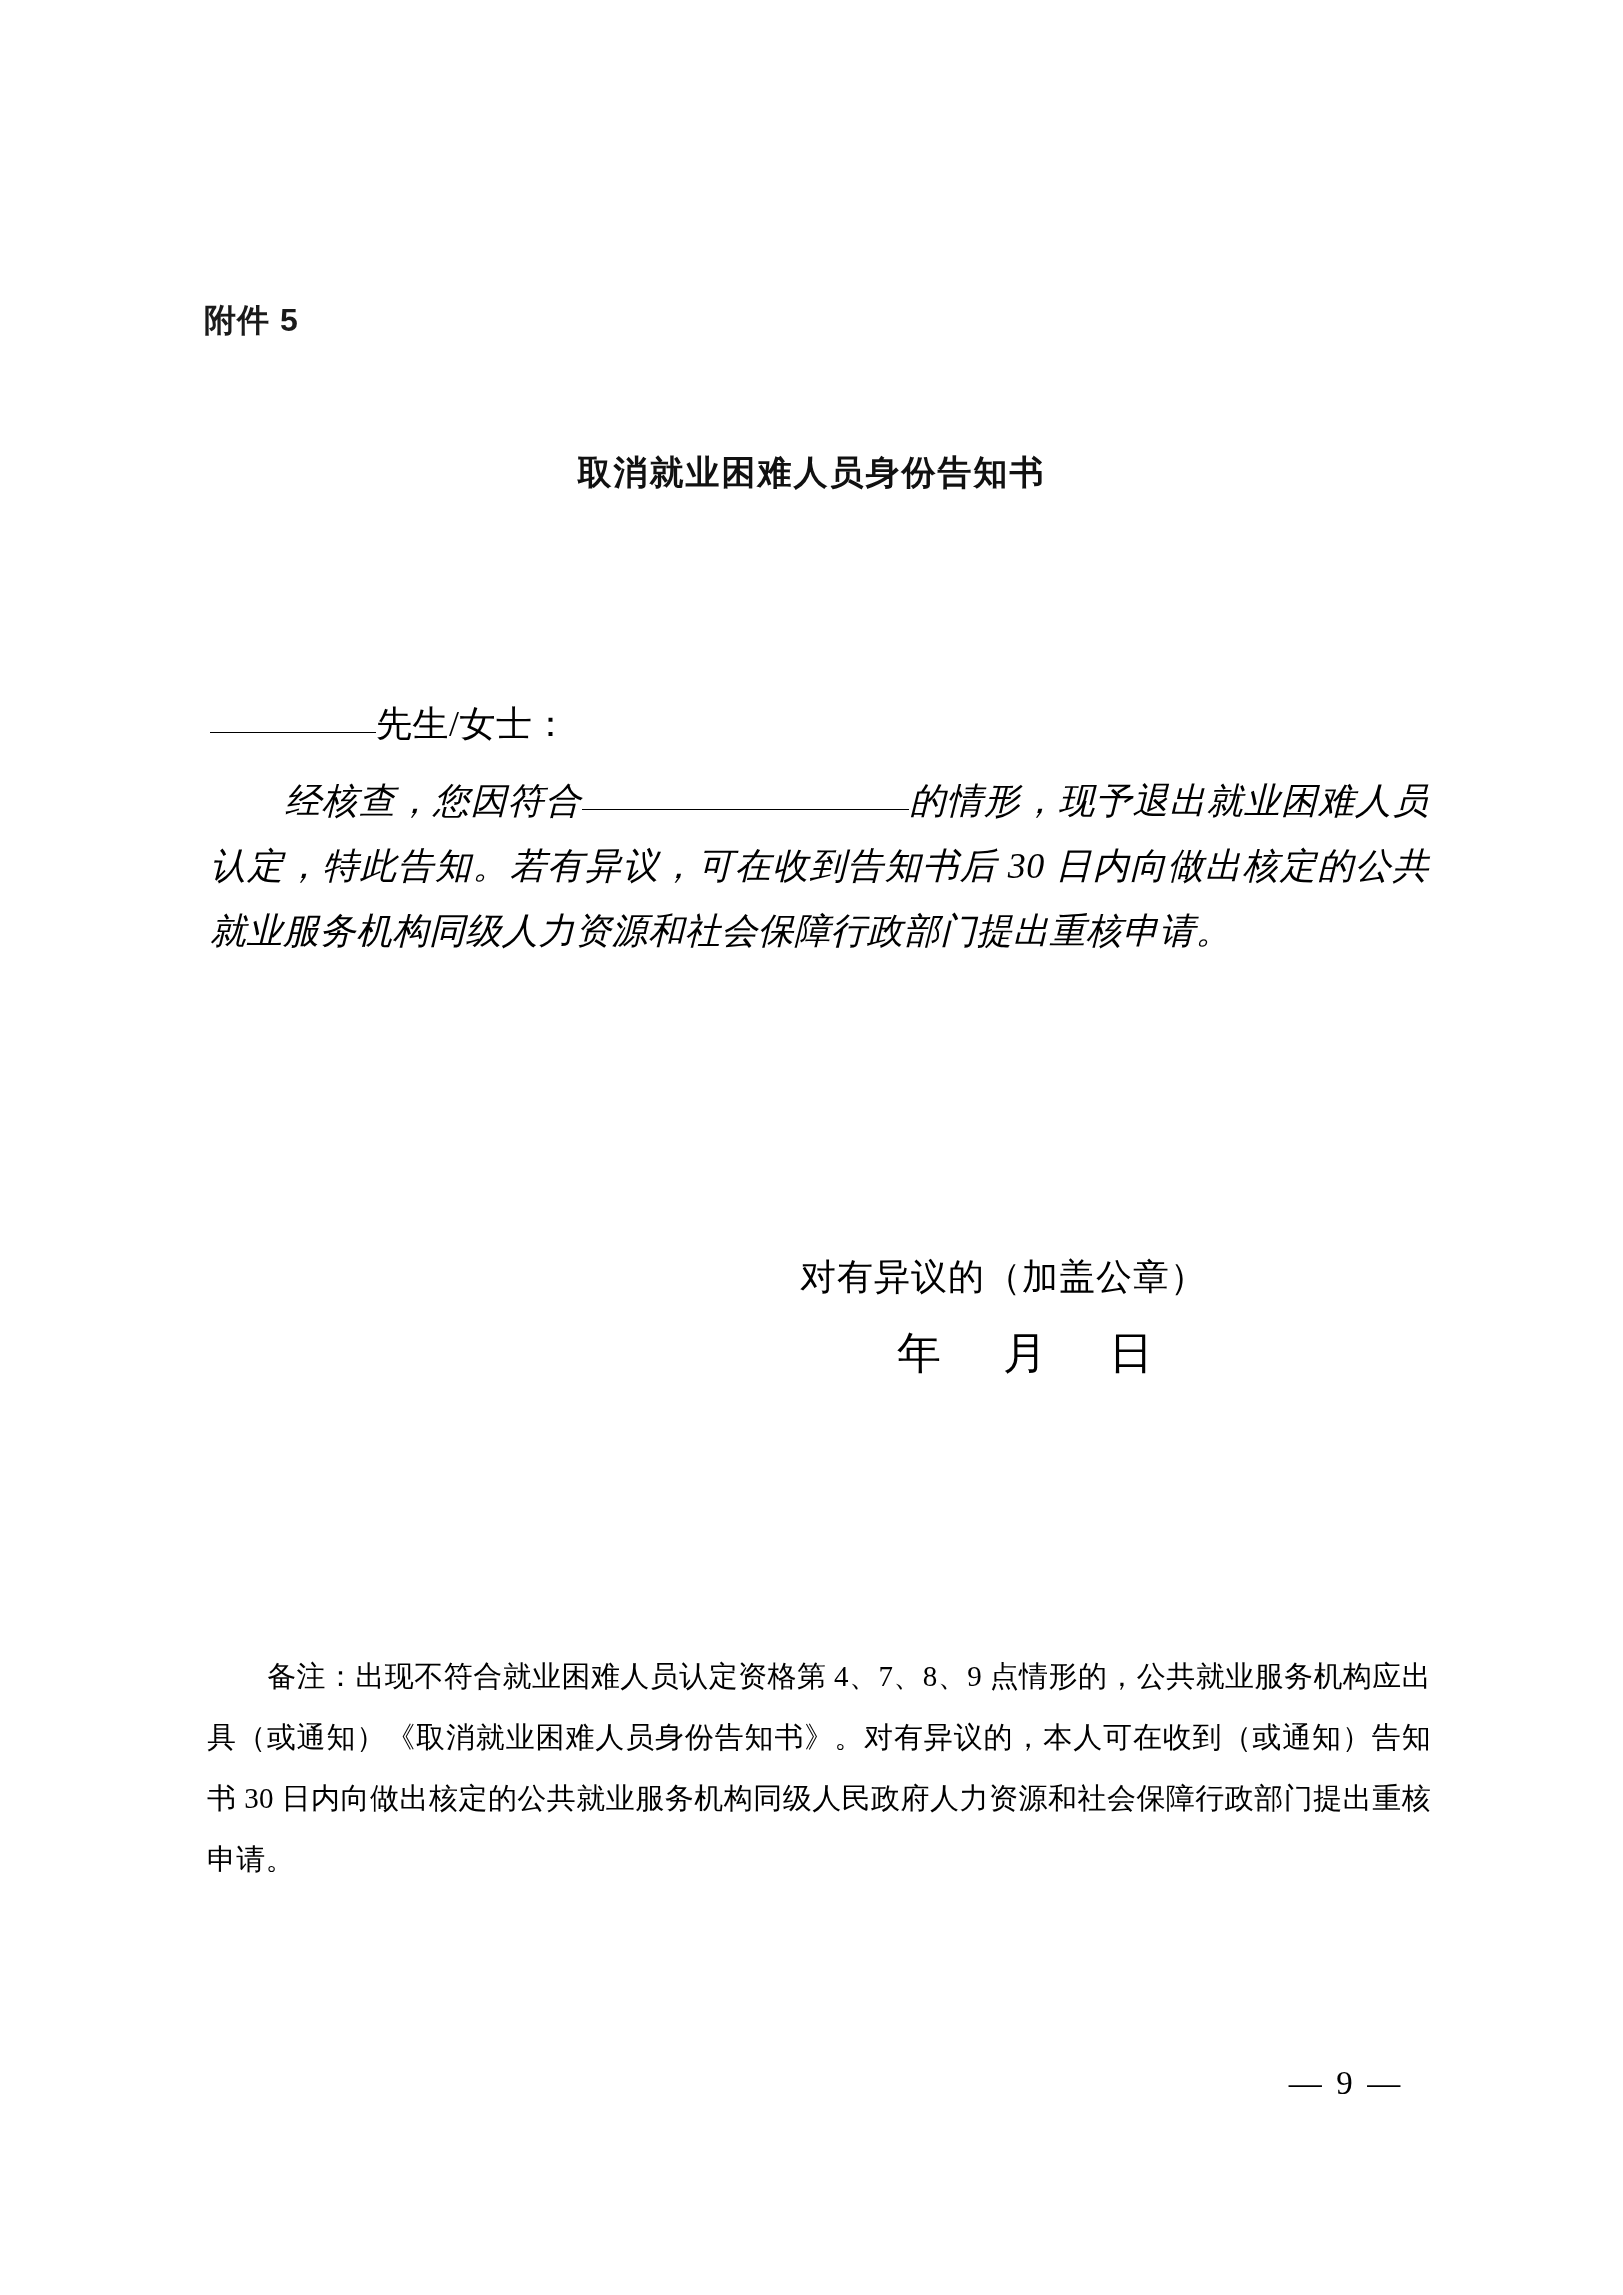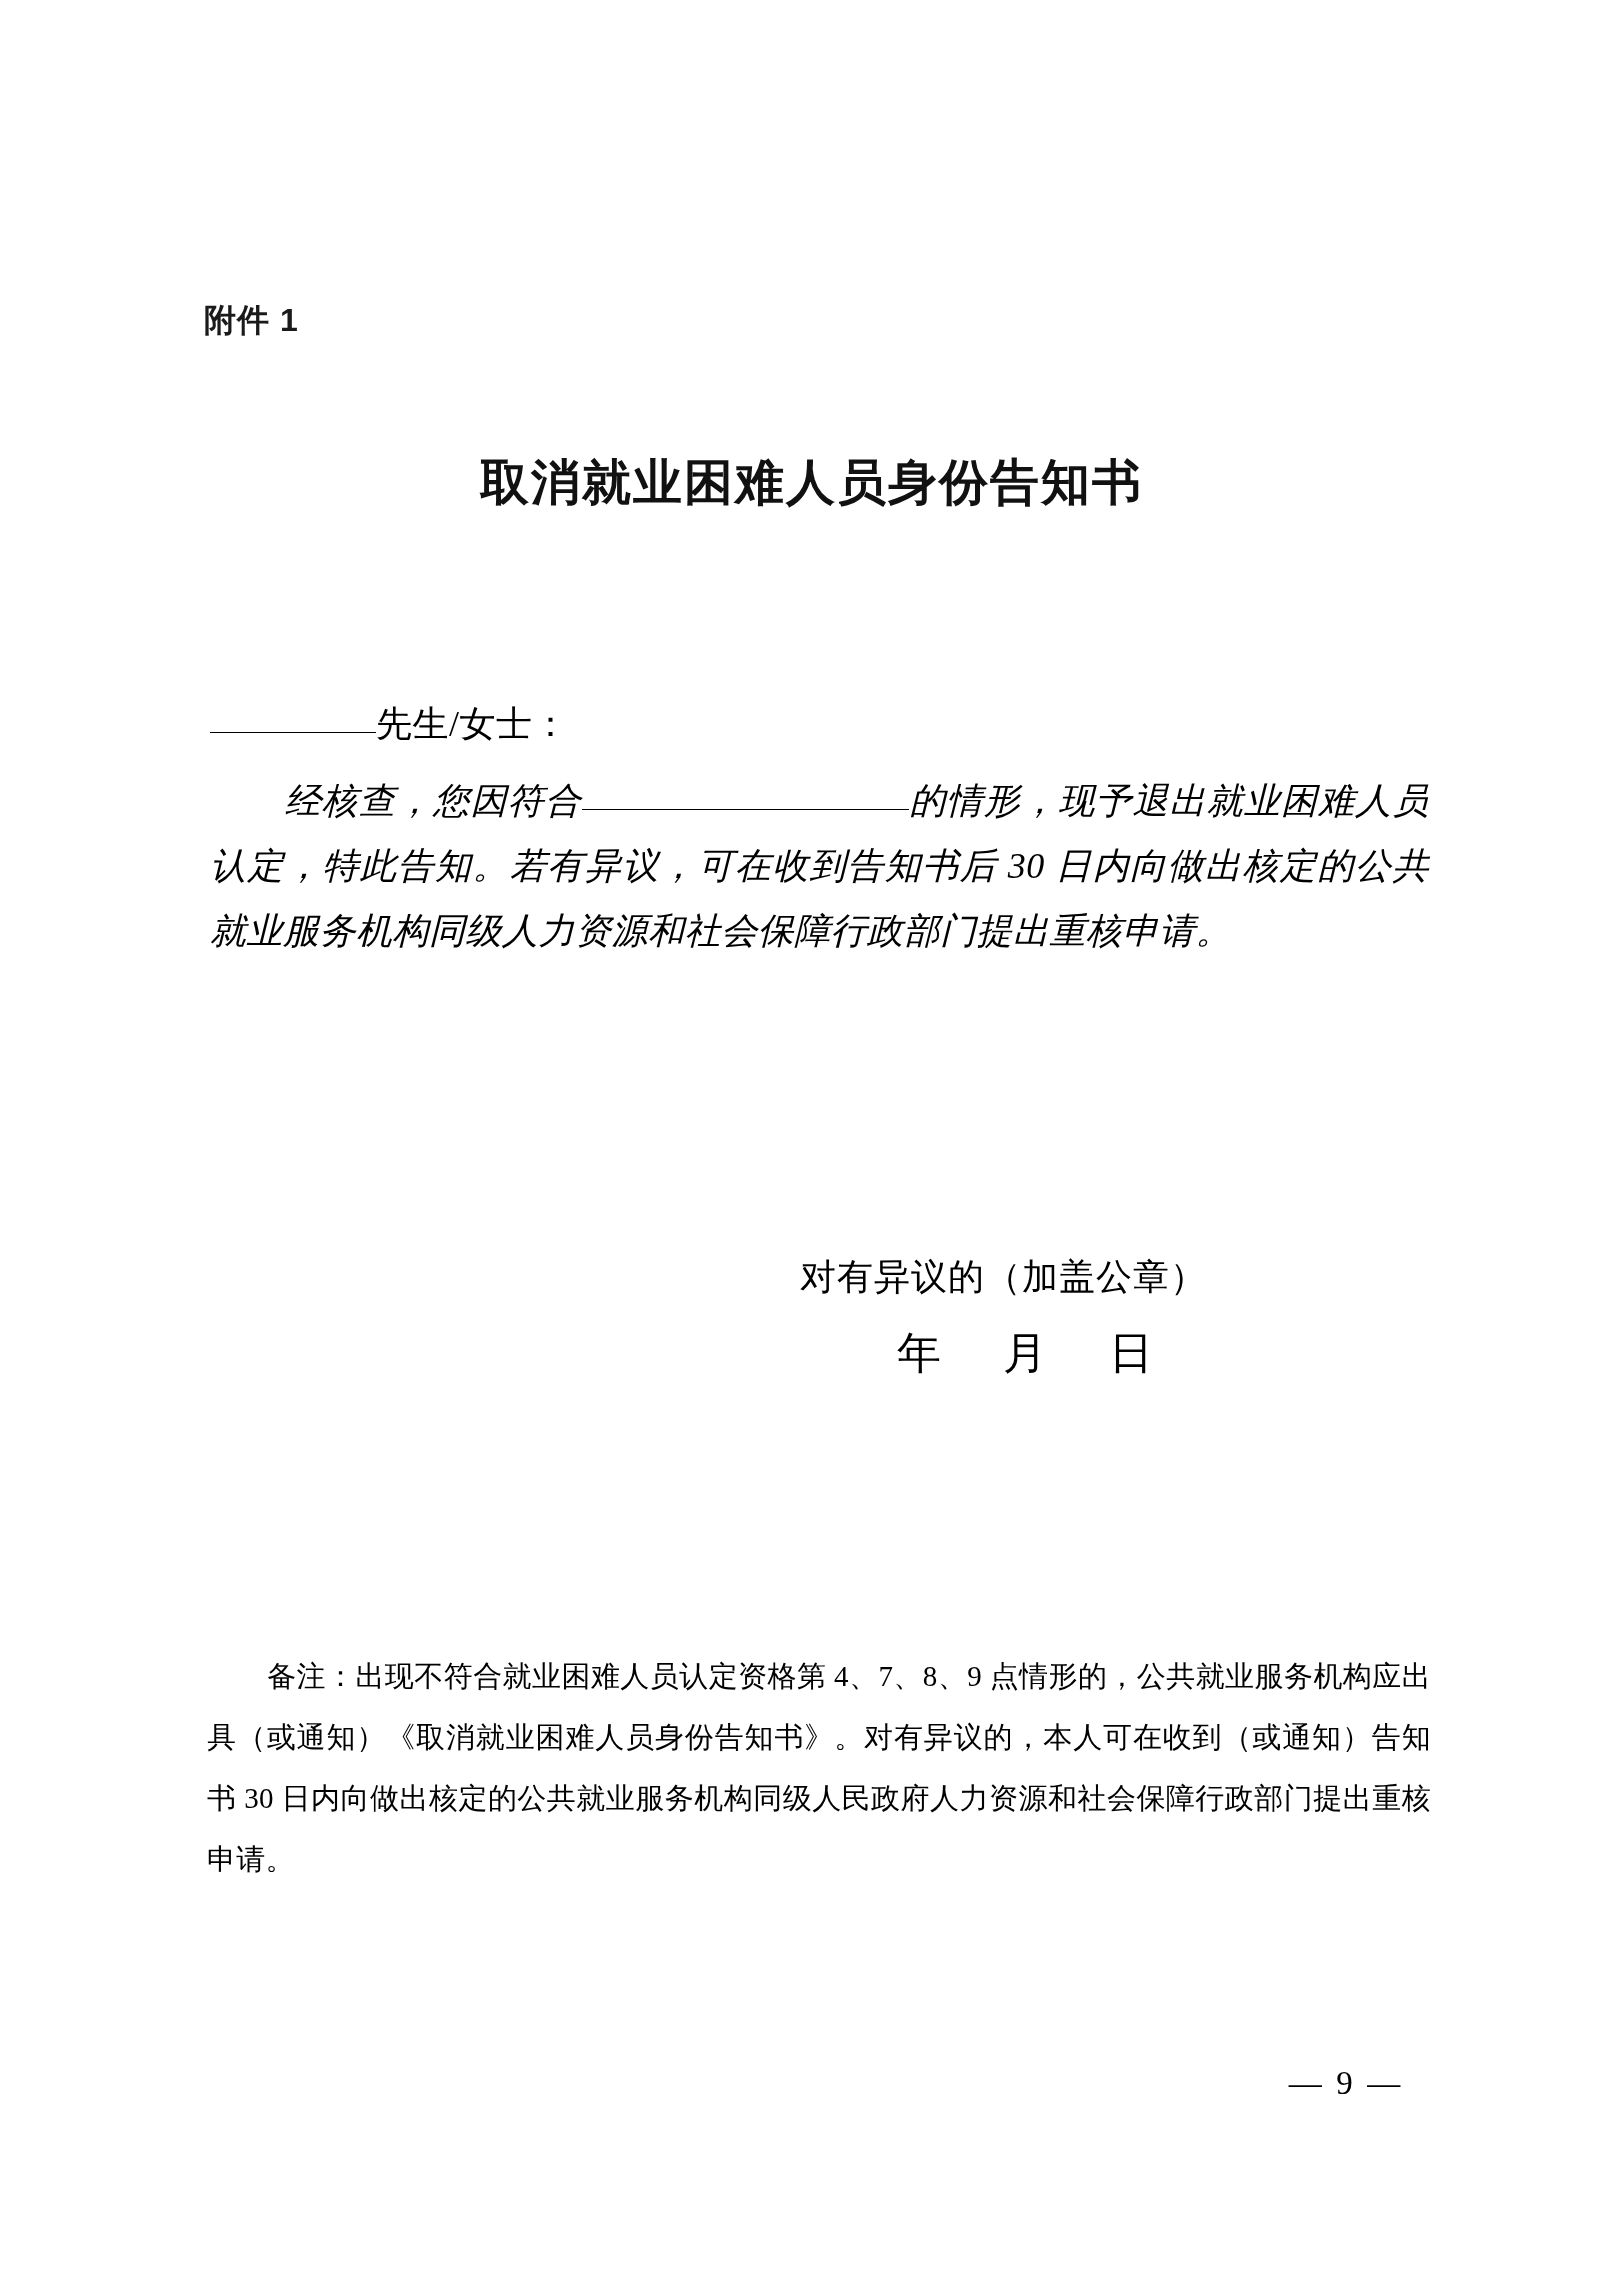--- a/index.html
+++ b/index.html
@@ -34,21 +34,21 @@
     color: #1a1a1a;
   }
   .doc-title {
     position: absolute;
     left: 0;
     top: 450px;
     width: 1623px;
     text-align: center;
     font-family: "Liberation Serif", "DejaVu Serif", serif;
     font-weight: bold;
-    font-size: 49px;
+    font-size: 34px;
     letter-spacing: 2px;
     color: #111111;
   }
   .salutation {
     position: absolute;
     left: 210px;
     top: 700px;
     font-size: 36px;
     letter-spacing: 0.5px;
     white-space: nowrap;
@@ -124,21 +124,21 @@
     letter-spacing: 3.1px;
     padding-left: 1069px;
     box-sizing: border-box;
   }
 </style>
 </head>
 <body>
 
 <div class="page">
 
-  <div class="attachment-label">附件 1</div>
+  <div class="attachment-label">附件 5</div>
 
   <div class="doc-title">取消就业困难人员身份告知书</div>
 
   <div class="salutation">
     <span class="blank-short"></span><span>先生/女士：</span>
   </div>
 
   <div class="body-block">
     <span class="indent"></span><span>经核查，您因符合</span><span class="blank-long"></span><span>的情形，现予退出就业困难人员认定，特此告知。若有异议，可在收到告知书后 30 日内向做出核定的公共就业服务机构同级人力资源和社会保障行政部门提出重核申请。</span>
   </div>

